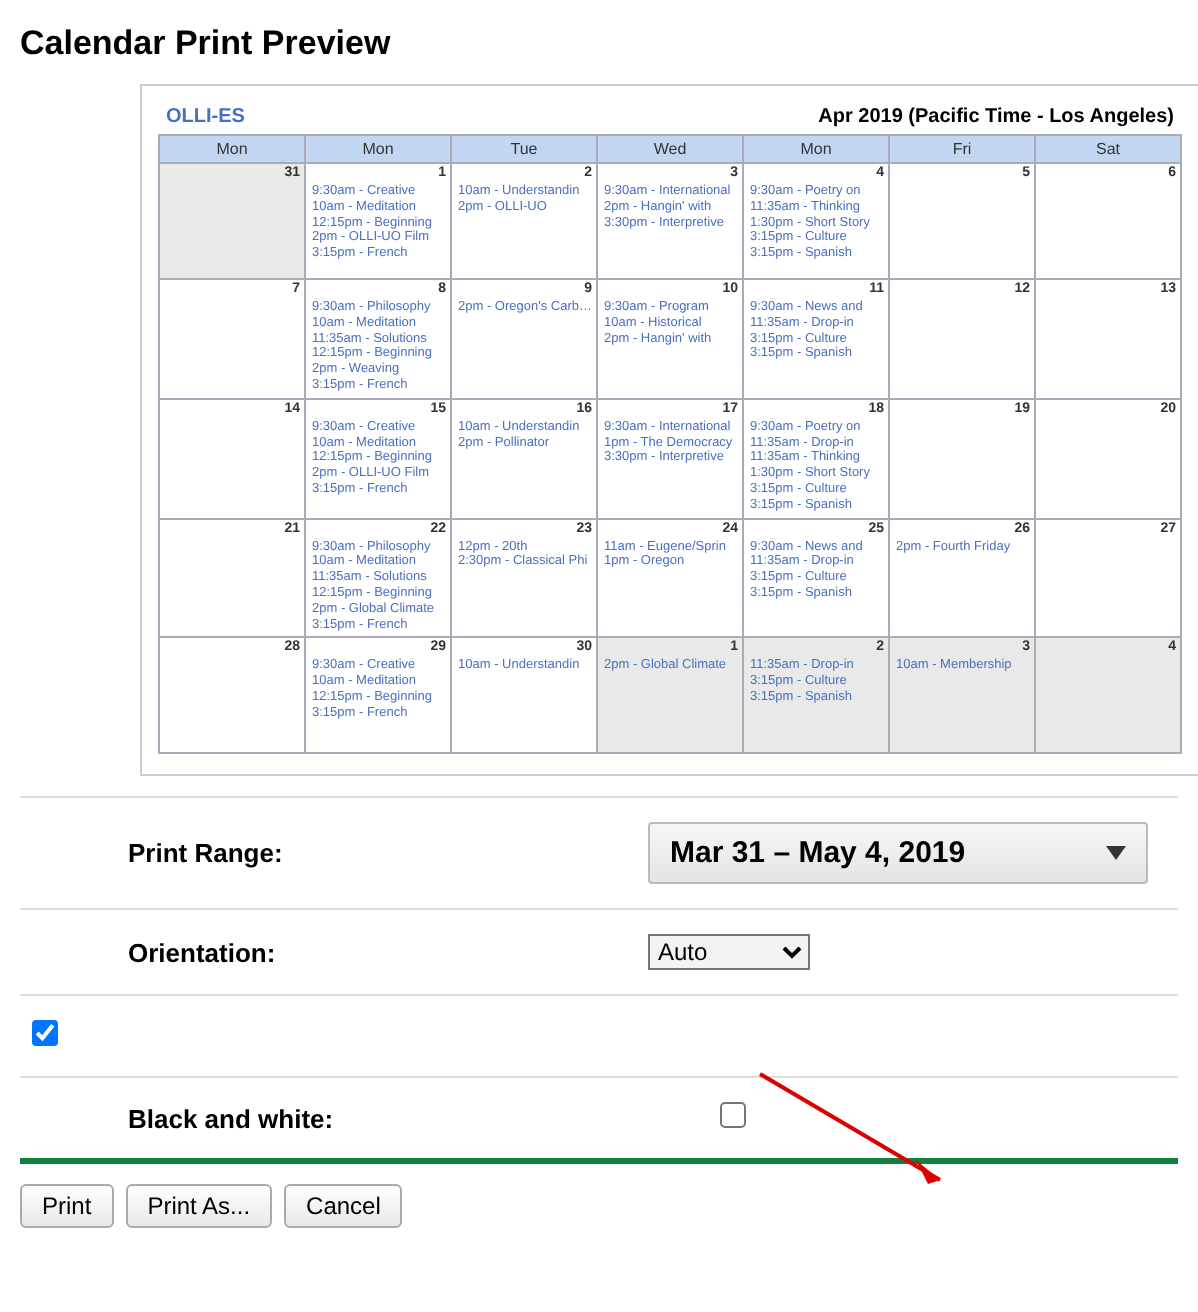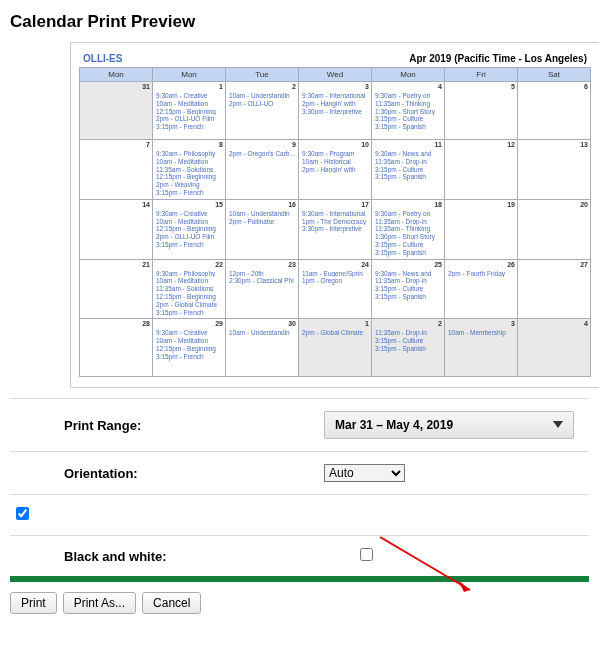--- a/index.html
+++ b/index.html
@@ -12,24 +12,24 @@
 .cal-month { flex:1; text-align:right; color:#000; }
 table.cal { border-collapse:collapse; width:100%; table-layout:fixed; font-size:7px; }
 table.cal th { background:#c2d6f2; color:#333; font-weight:normal; border:1px solid #aab; padding:2px 0; font-size:8px; }
 table.cal td { border:1px solid #aab; vertical-align:top; height:58px; padding:0; position:relative; background:#fff; }
 table.cal td.out { background:#e9e9e9; }
 .dnum { position:absolute; top:1px; right:2px; font-size:7px; font-weight:bold; color:#333; }
 .evts { margin-top:10px; padding:0 2px 2px 3px; }
 .evt { color:#4a6fbf; white-space:nowrap; overflow:hidden; text-overflow:ellipsis; font-size:6.5px; line-height:1.2; }
 .controls { margin-top:10px; }
 .row { display:flex; align-items:center; border-top:1px solid #ddd; padding:12px 6px; }
-.row.last { border-bottom:6px solid #15803d;gap:36px; }
+.row.last { border-bottom:3px solid #15803d;gap:36px; }
 .row-label { flex:0 0 260px; font-weight:bold; font-size:13px;margin-left:48px; }
 .row-ctrl { flex:1; }
-.range-sel { display:inline-flex; align-items:center; background:linear-gradient(#f6f6f6,#e4e4e4); border:1px solid #bbb; border-radius:2px; padding:6px 10px; width:250px; font-weight:bold; font-size:12px; }
+.range-sel { display:inline-flex; align-items:center; background:linear-gradient(#f6f6f6,#e4e4e4); border:1px solid #bbb; border-radius:2px; padding:6px 10px; width:250px; font-weight:bold; font-size:15px; }
 .range-sel .caret { margin-left:auto; }
 select.ctl { font-size:12px; background:#f3f3f3; }
 .footer-btns { display:flex; justify-content:flex-start; gap:6px; padding:10px 4px 4px 0; }
 button.btn { font-size:12px; padding:3px 10px; border:1px solid #aaa; background:linear-gradient(#fefefe,#e8e8e8); border-radius:3px; cursor:pointer; }
 svg.caret-down { width:10px; height:10px; }
 .arrow-annot { position:absolute; pointer-events:none; }
 .footer-wrap { position:relative; }
 </style>
 </head>
 <body>

